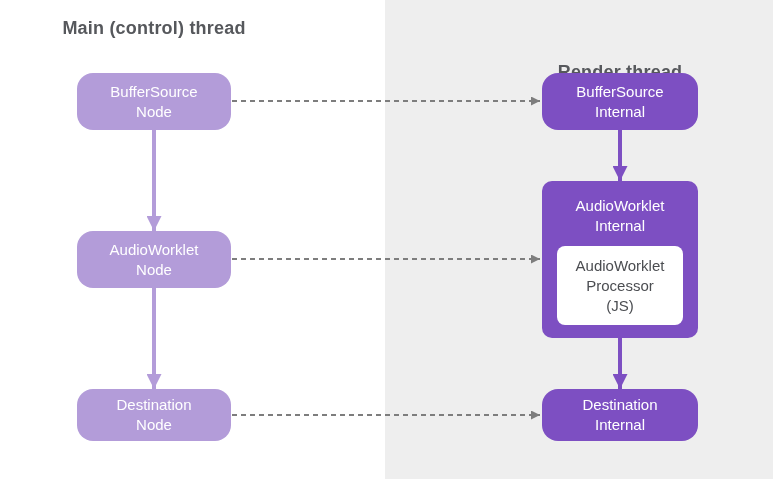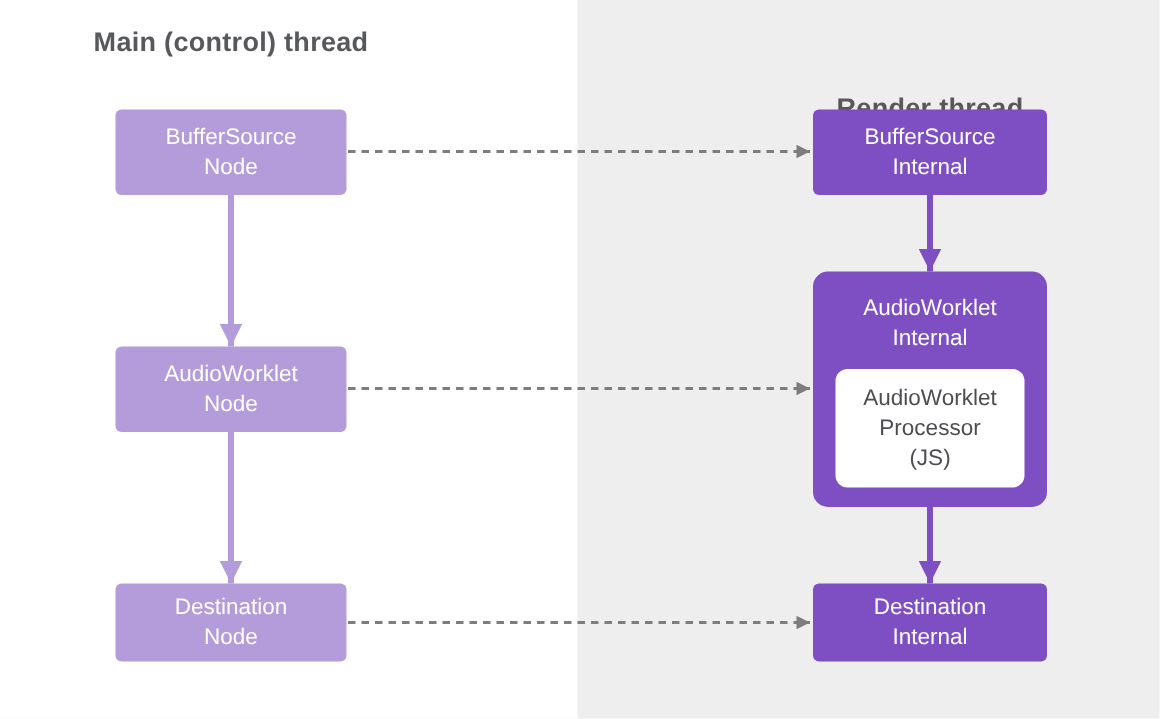--- a/index.html
+++ b/index.html
@@ -53,21 +53,21 @@
   .node {
     position: absolute;
     display: flex;
     align-items: center;
     justify-content: center;
     text-align: center;
     color: var(--node-text);
     font-size: 15px;
     line-height: 20px;
     white-space: pre-line;
-    border-radius: 4px;
+    border-radius: 16px;
   }
   .light { background: var(--light-purple); }
   .dark  { background: var(--dark-purple); }
   #buffersource-node     { left: 77px;  top: 73px;  width: 154px; height: 57px; }
   #audioworklet-node     { left: 77px;  top: 231px; width: 154px; height: 57px; }
   #destination-node      { left: 77px;  top: 389px; width: 154px; height: 52px; }
   #buffersource-internal { left: 542px; top: 73px;  width: 156px; height: 57px; }
   #destination-internal  { left: 542px; top: 389px; width: 156px; height: 52px; }
   #audioworklet-internal {
     left: 542px; top: 181px;

